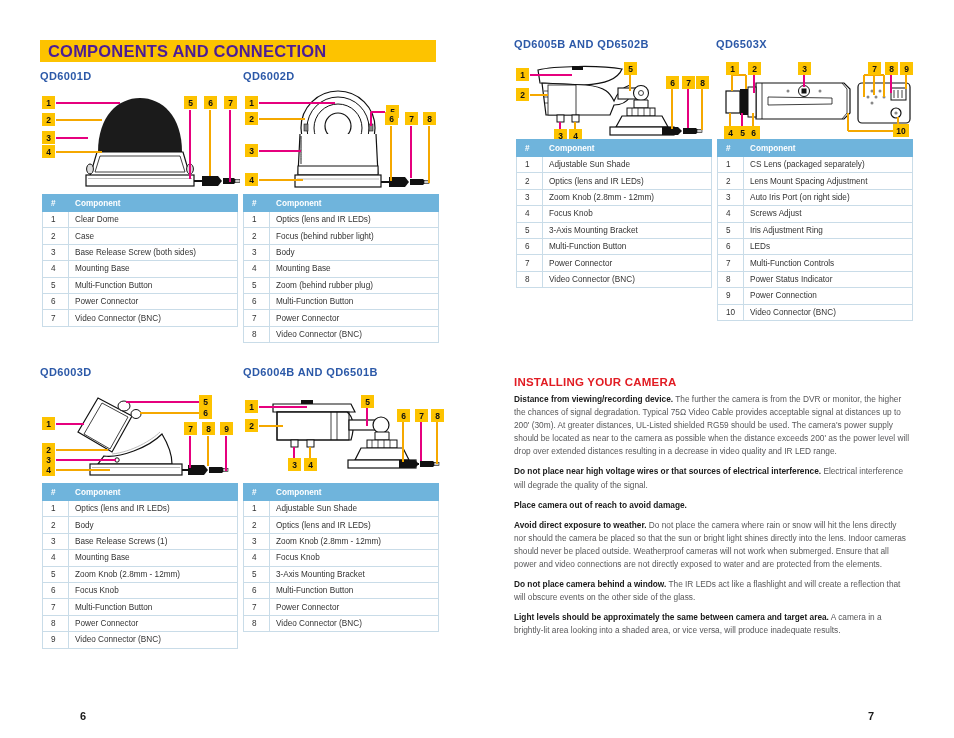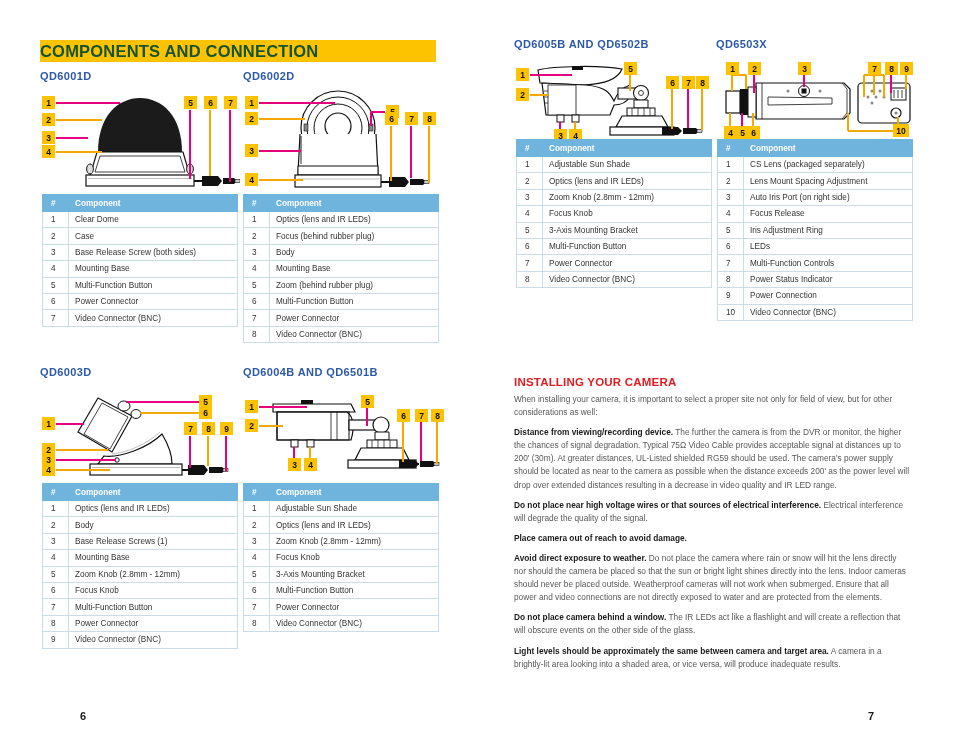--- a/index.html
+++ b/index.html
@@ -17,21 +17,21 @@
 
   
   .title-bar {
     position: absolute; left: 0; top: 40px;
     width: 396px; height: 22px;
     background: #FDC300;
     display: flex; align-items: center;
   }
   .title-bar h1 {
     font-size: 16.5px; font-weight: bold; letter-spacing: .2px;
-    color: #14532d; padding-left: 0; white-space: nowrap;
+    color: #4c1d95; padding-left: 8px; white-space: nowrap;
   }
 
   
   .model-head {
     font-size: 11px; font-weight: bold; color: #2C59A8;
     letter-spacing: .4px; white-space: nowrap;
   }
 
   
   table.comp {
@@ -221,21 +221,21 @@
             <th>Component</th>
           </tr>
         </thead>
         <tbody>
             <tr>
               <td class="num">1</td>
               <td>Optics (lens and IR LEDs)</td>
             </tr>
             <tr>
               <td class="num">2</td>
-              <td>Focus (behind rubber plug)</td>
+              <td>Focus (behind rubber light)</td>
             </tr>
             <tr>
               <td class="num">3</td>
               <td>Body</td>
             </tr>
             <tr>
               <td class="num">4</td>
               <td>Mounting Base</td>
             </tr>
             <tr>
@@ -630,21 +630,21 @@
             <tr>
               <td class="num">2</td>
               <td>Lens Mount Spacing Adjustment</td>
             </tr>
             <tr>
               <td class="num">3</td>
               <td>Auto Iris Port (on right side)</td>
             </tr>
             <tr>
               <td class="num">4</td>
-              <td>Focus Release</td>
+              <td>Screws Adjust</td>
             </tr>
             <tr>
               <td class="num">5</td>
               <td>Iris Adjustment Ring</td>
             </tr>
             <tr>
               <td class="num">6</td>
               <td>LEDs</td>
             </tr>
             <tr>
@@ -662,21 +662,20 @@
             <tr>
               <td class="num">10</td>
               <td>Video Connector (BNC)</td>
             </tr>
           </tbody>
       </table>
     </div>
 
     <div style="position:absolute;left:0;top:376px;width:396px;">
       <div class="sec-title">INSTALLING YOUR CAMERA</div>
-      <div class="body-p">When installing your camera, it is important to select a proper site not only for field of view, but for other considerations as well:</div>
       <div>
           <div class="body-p"><b>Distance from viewing/recording device.</b> The further the camera is from the DVR or monitor, the higher the chances of signal degradation. Typical 75Ω Video Cable provides acceptable signal at distances up to 200' (30m). At greater distances, UL-Listed shielded RG59 should be used. The camera's power supply should be located as near to the camera as possible when the distance exceeds 200' as the power level will drop over extended distances resulting in a decrease in video quality and IR LED range.</div>
           <div class="body-p"><b>Do not place near high voltage wires or that sources of electrical interference.</b> Electrical interference will degrade the quality of the signal.</div>
           <div class="body-p"><b>Place camera out of reach to avoid damage.</b></div>
           <div class="body-p"><b>Avoid direct exposure to weather.</b> Do not place the camera where rain or snow will hit the lens directly nor should the camera be placed so that the sun or bright light shines directly into the lens. Indoor cameras should never be placed outside. Weatherproof cameras will not work when submerged. Ensure that all power and video connections are not directly exposed to water and are protected from the elements.</div>
           <div class="body-p"><b>Do not place camera behind a window.</b> The IR LEDs act like a flashlight and will create a reflection that will obscure events on the other side of the glass.</div>
           <div class="body-p"><b>Light levels should be approximately the same between camera and target area.</b> A camera in a brightly-lit area looking into a shaded area, or vice versa, will produce inadequate results.</div>
         </div>
     </div>
 

